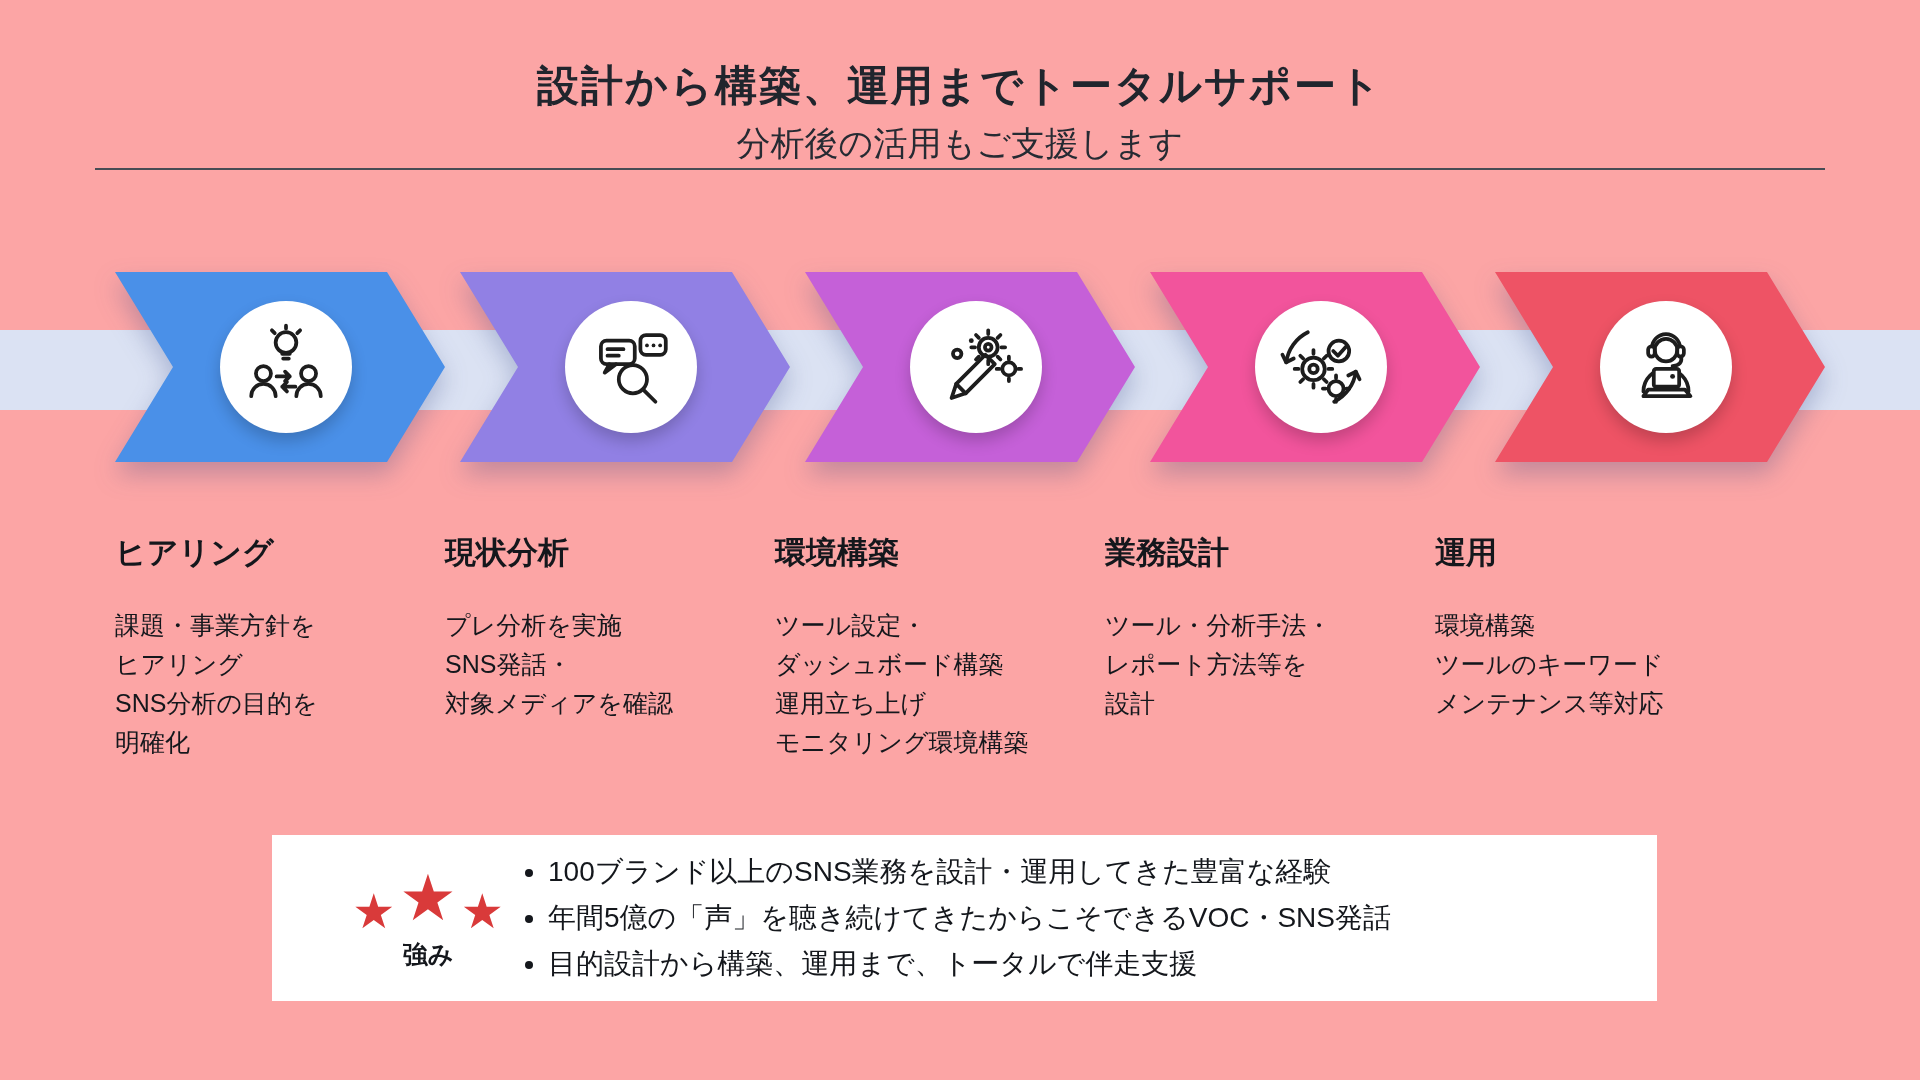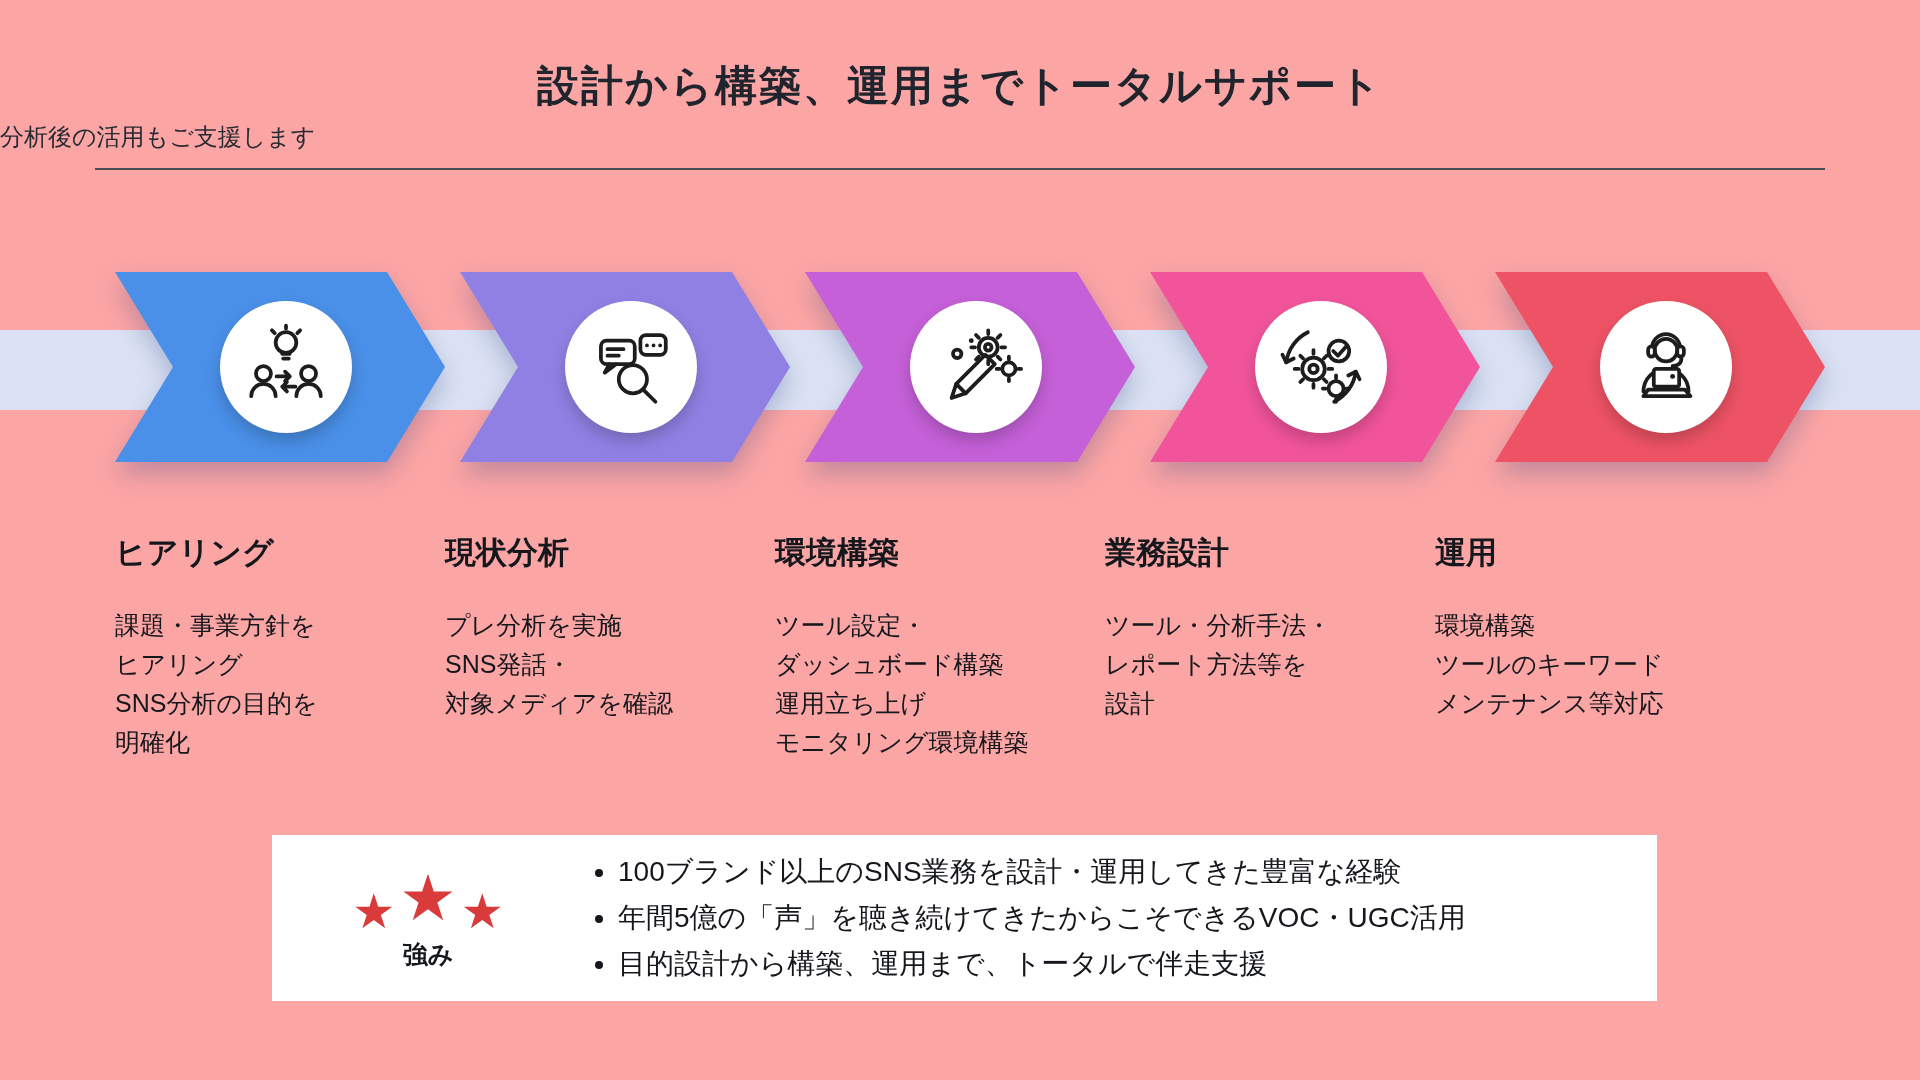--- a/index.html
+++ b/index.html
@@ -13,21 +13,21 @@
   .page { position:absolute; inset:0; }
 
   
   .header-title {
     position:absolute; top:58px; left:0; width:100%;
     text-align:center; font-size:42px; font-weight:700;
     letter-spacing:2px; color:#20252d;
   }
   .header-subtitle {
     position:absolute; top:121px; left:0; width:100%;
-    text-align:left; font-size:24px; color:#262b33;
+    text-align:center; font-size:34px; color:#262b33;
   }
   .header-divider {
     position:absolute; top:168px; left:95px; width:1730px; height:2px;
     background:#474c54;
   }
 
   
   .process-band {
     position:absolute; top:330px; left:0; width:1920px; height:80px;
   }
@@ -67,21 +67,21 @@
   .strengths-box {
     position:absolute; left:272px; top:835px; width:1385px; height:166px;
     background:#ffffff;
     display:flex; align-items:center;
   }
   .stars-block { width:240px; margin-left:36px; text-align:center; }
   .stars-row { display:flex; justify-content:center; align-items:flex-end; gap:4px; }
   .star { font-size:48px; line-height:1; }
   .star.big { font-size:64px; margin-bottom:6px; }
   .strengths-label { font-size:25px; font-weight:700; margin-top:2px; color:#14171c;text-align:center; }
-  .strengths-list { margin-left:70px; list-style:disc; }
+  .strengths-list { list-style:disc; }
   .strengths-list li { font-size:28px; line-height:46px; color:#14171c; }
 
   svg .ln { fill:none; stroke:#1d1d1d; stroke-width:4; stroke-linecap:round; stroke-linejoin:round; }
   svg .fl { fill:#1d1d1d; stroke:none; }
   svg .wh { fill:#ffffff; stroke:#1d1d1d; stroke-width:4; stroke-linecap:round; stroke-linejoin:round; }
 </style>
 </head>
 <body>
 
 <div class="page" style="background: #fca5a5;">
@@ -233,18 +233,18 @@
     <div class="stars-block">
       <div class="stars-row">
         <span class="star" style="color: rgb(217, 58, 58);">★</span>
         <span class="star big" style="color: rgb(217, 58, 58);">★</span>
         <span class="star" style="color: rgb(217, 58, 58);">★</span>
       </div>
       <div class="strengths-label">強み</div>
     </div>
     <ul class="strengths-list">
       <li>100ブランド以上のSNS業務を設計・運用してきた豊富な経験</li>
-      <li>年間5億の「声」を聴き続けてきたからこそできるVOC・UGC活用</li>
+      <li>年間5億の「声」を聴き続けてきたからこそできるVOC・SNS発話</li>
       <li>目的設計から構築、運用まで、トータルで伴走支援</li>
     </ul>
   </div>
 
 </div>
 
 </body></html>

